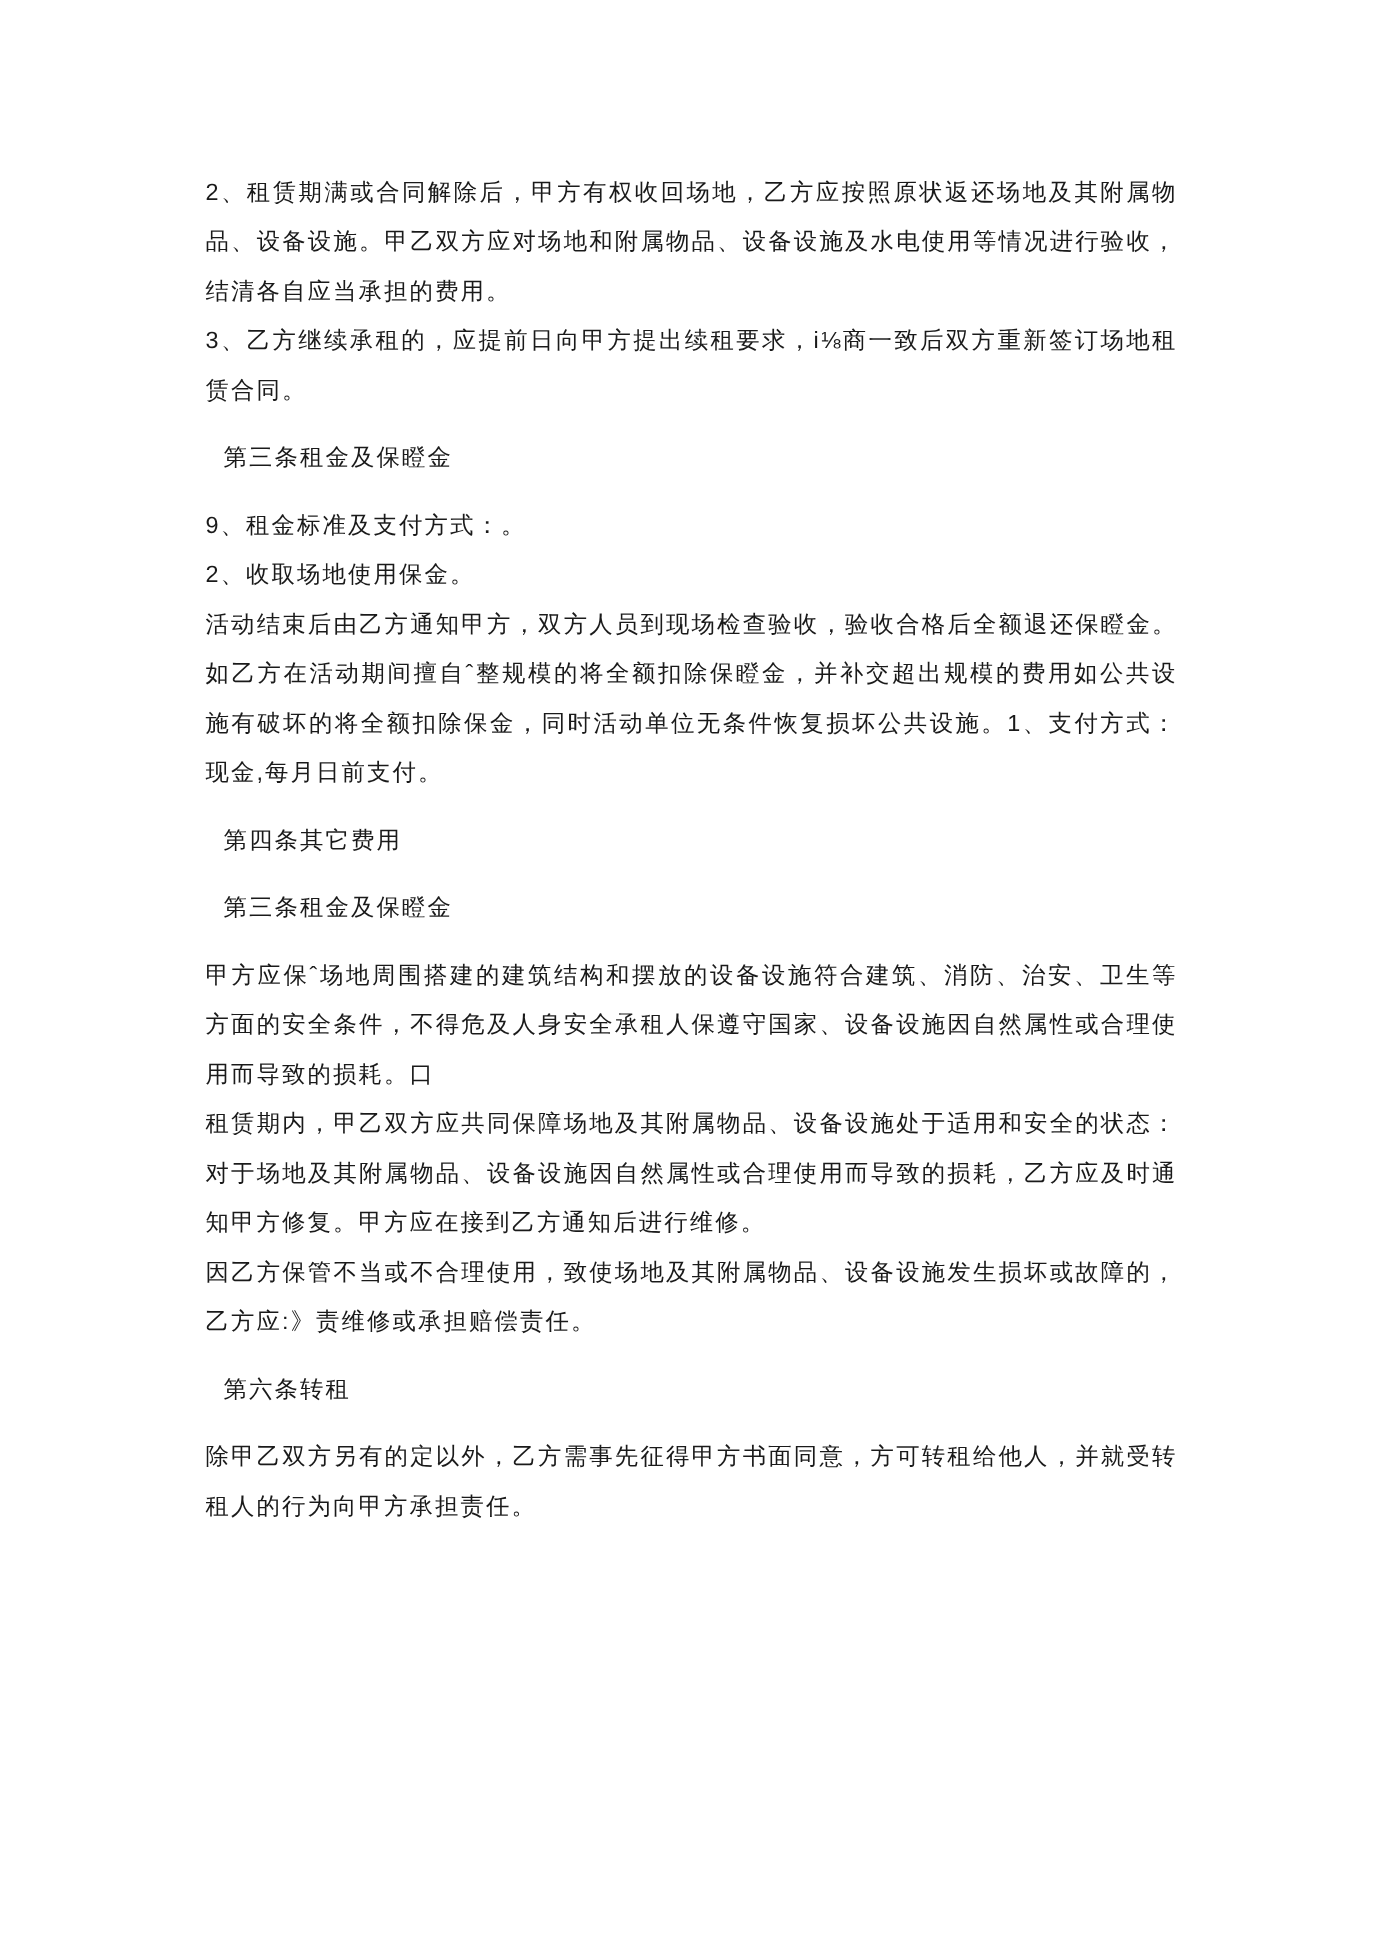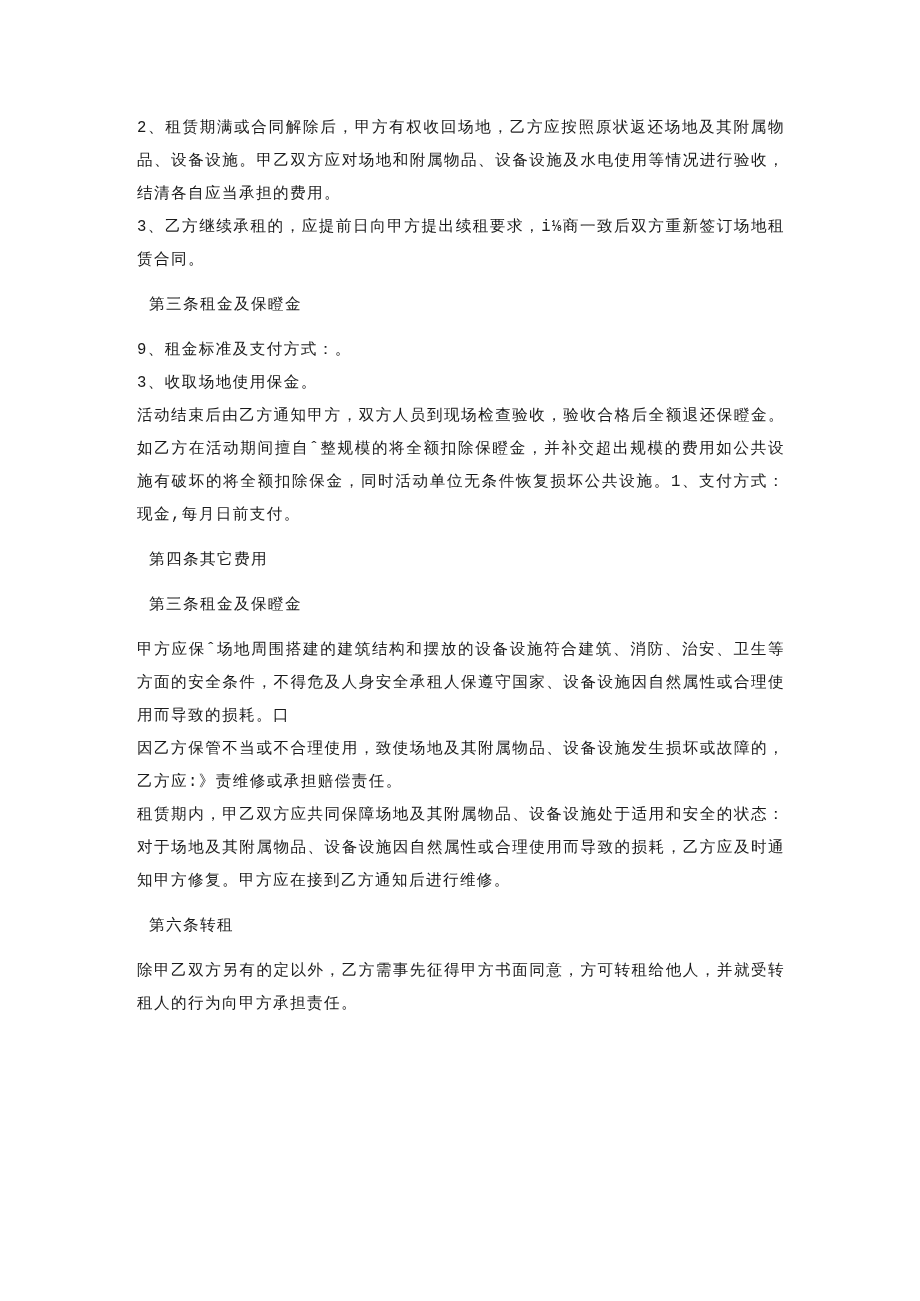--- a/index.html
+++ b/index.html
@@ -2,39 +2,39 @@
 <html><head>
 <meta charset="utf-8">
 <style>
   html, body { margin: 0; padding: 0; background: #ffffff; }
   body { width: 920px; height: 1301px; position: relative; overflow: hidden; }
   .page {
     position: absolute;
     left: 137px;
     top: 112px;
     width: 648px;
-    font-family: Liberation Mono, monospace;
+    font-family: Liberation Sans, sans-serif;
     font-size: 15.6px;
     line-height: 33px;
     color: #1a1a1a;
     letter-spacing: 1.4px;
   }
   .para { margin: 0; padding: 0; text-align: justify; text-align-last: left; word-break: break-all; }
   .heading { margin: 12px; padding: 0; }
 </style>
 </head>
 <body>
 
 <div class="page">
   <p class="para">2、租赁期满或合同解除后，甲方有权收回场地，乙方应按照原状返还场地及其附属物品、设备设施。甲乙双方应对场地和附属物品、设备设施及水电使用等情况进行验收，结清各自应当承担的费用。</p>
   <p class="para">3、乙方继续承租的，应提前日向甲方提出续租要求，i⅛商一致后双方重新签订场地租赁合同。</p>
   <p class="heading">第三条租金及保瞪金</p>
   <p class="para">9、租金标准及支付方式：。</p>
-  <p class="para">3、收取场地使用保金。</p>
+  <p class="para">2、收取场地使用保金。</p>
   <p class="para">活动结束后由乙方通知甲方，双方人员到现场检查验收，验收合格后全额退还保瞪金。如乙方在活动期间擅自ˆ整规模的将全额扣除保瞪金，并补交超出规模的费用如公共设施有破坏的将全额扣除保金，同时活动单位无条件恢复损坏公共设施。1、支付方式：现金,每月日前支付。</p>
   <p class="heading">第四条其它费用</p>
   <p class="heading">第三条租金及保瞪金</p>
   <p class="para">甲方应保ˆ场地周围搭建的建筑结构和摆放的设备设施符合建筑、消防、治安、卫生等方面的安全条件，不得危及人身安全承租人保遵守国家、设备设施因自然属性或合理使用而导致的损耗。口</p>
+  <p class="para">租赁期内，甲乙双方应共同保障场地及其附属物品、设备设施处于适用和安全的状态：对于场地及其附属物品、设备设施因自然属性或合理使用而导致的损耗，乙方应及时通知甲方修复。甲方应在接到乙方通知后进行维修。</p>
   <p class="para">因乙方保管不当或不合理使用，致使场地及其附属物品、设备设施发生损坏或故障的，乙方应:》责维修或承担赔偿责任。</p>
-  <p class="para">租赁期内，甲乙双方应共同保障场地及其附属物品、设备设施处于适用和安全的状态：对于场地及其附属物品、设备设施因自然属性或合理使用而导致的损耗，乙方应及时通知甲方修复。甲方应在接到乙方通知后进行维修。</p>
   <p class="heading">第六条转租</p>
   <p class="para">除甲乙双方另有的定以外，乙方需事先征得甲方书面同意，方可转租给他人，并就受转租人的行为向甲方承担责任。</p>
 </div>
 
 </body></html>

